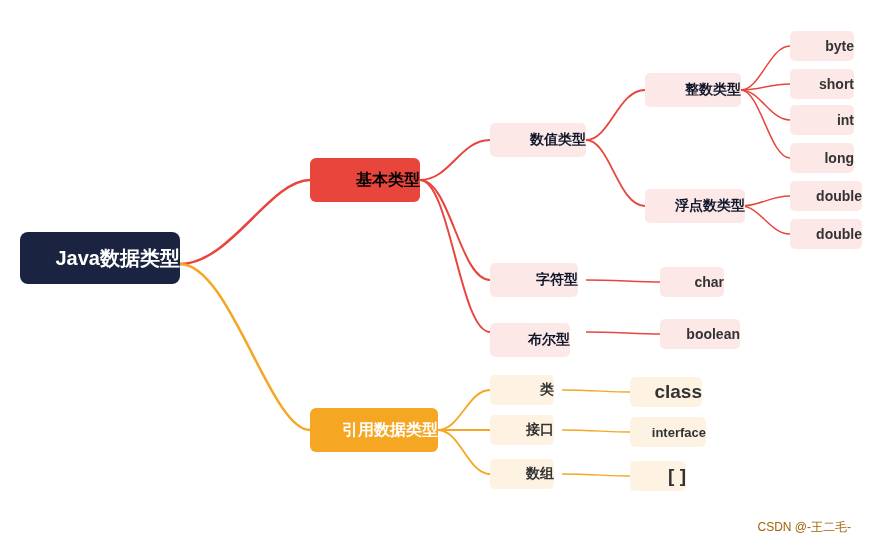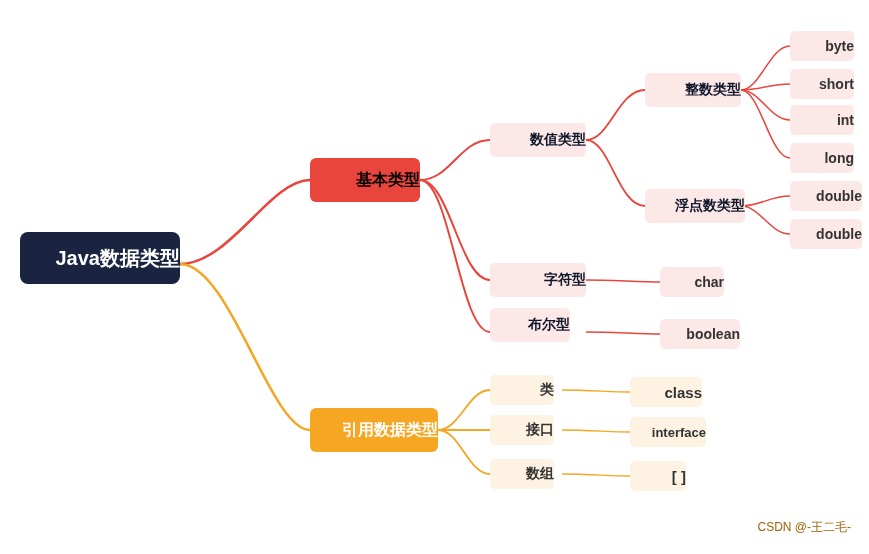--- a/index.html
+++ b/index.html
@@ -76,21 +76,21 @@
       background: #fde8e8;
       color: #333;
       font-size: 14px;
       width: 72px;
       height: 30px;
       border-radius: 5px;
     }
     .node-leaf-orange {
       background: #fef3e2;
       color: #333;
-      font-size: 15px;
+      font-size: 19px;
       width: 72px;
       height: 30px;
       border-radius: 5px;
     }
     .watermark {
       position: absolute;
       bottom: 18px;
       right: 18px;
       font-size: 12px;
       color: #a16207;
@@ -154,25 +154,25 @@
   </div>
 
   <div class="node node-primary-orange" style="left:310px; top:408px;">
     <span>引用数据类型</span>
   </div>
 
   <div class="node node-secondary" style="left:490px; top:123px;">
     <span>数值类型</span>
   </div>
 
-  <div class="node node-secondary" style="left:490px; top:263px; width:96px;font-family:Liberation Mono, monospace;">
+  <div class="node node-secondary" style="left:490px; top:263px; width:88px;font-family:Liberation Mono, monospace;">
     <span>字符型</span>
   </div>
 
-  <div class="node node-secondary" style="left:490px; top:308px; width:80px;">
+  <div class="node node-secondary" style="left:490px; top:323px; width:80px;">
     <span>布尔型</span>
   </div>
 
   <div class="node node-secondary" style="left:645px; top:73px;">
     <span>整数类型</span>
   </div>
 
   <div class="node node-secondary" style="left:645px; top:189px; width:100px;">
     <span>浮点数类型</span>
   </div>

